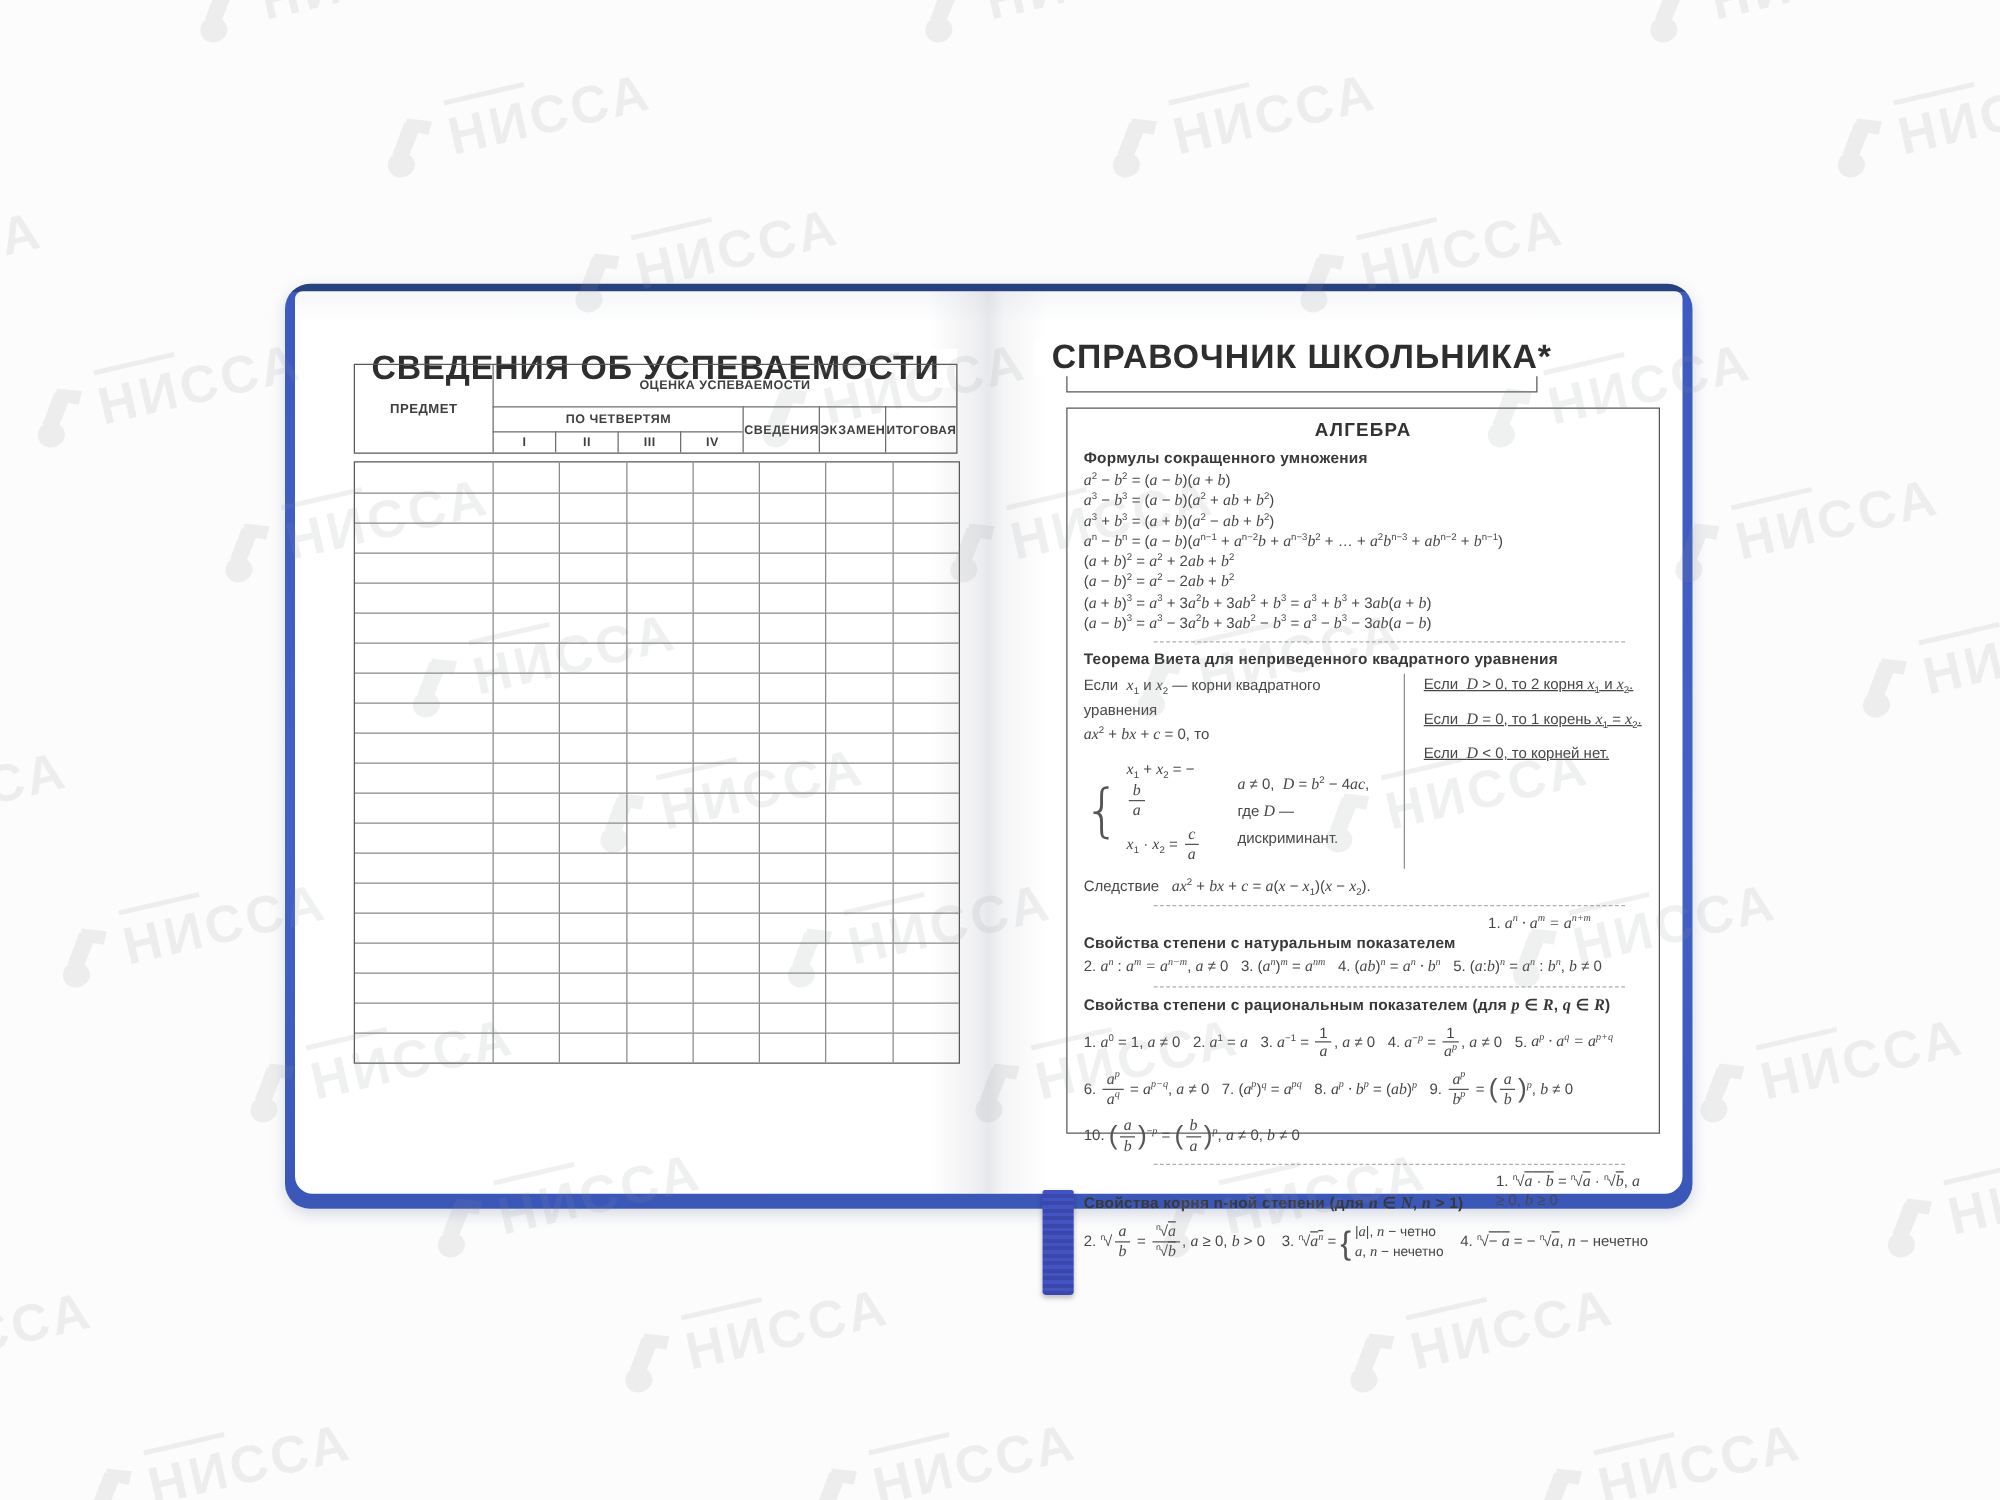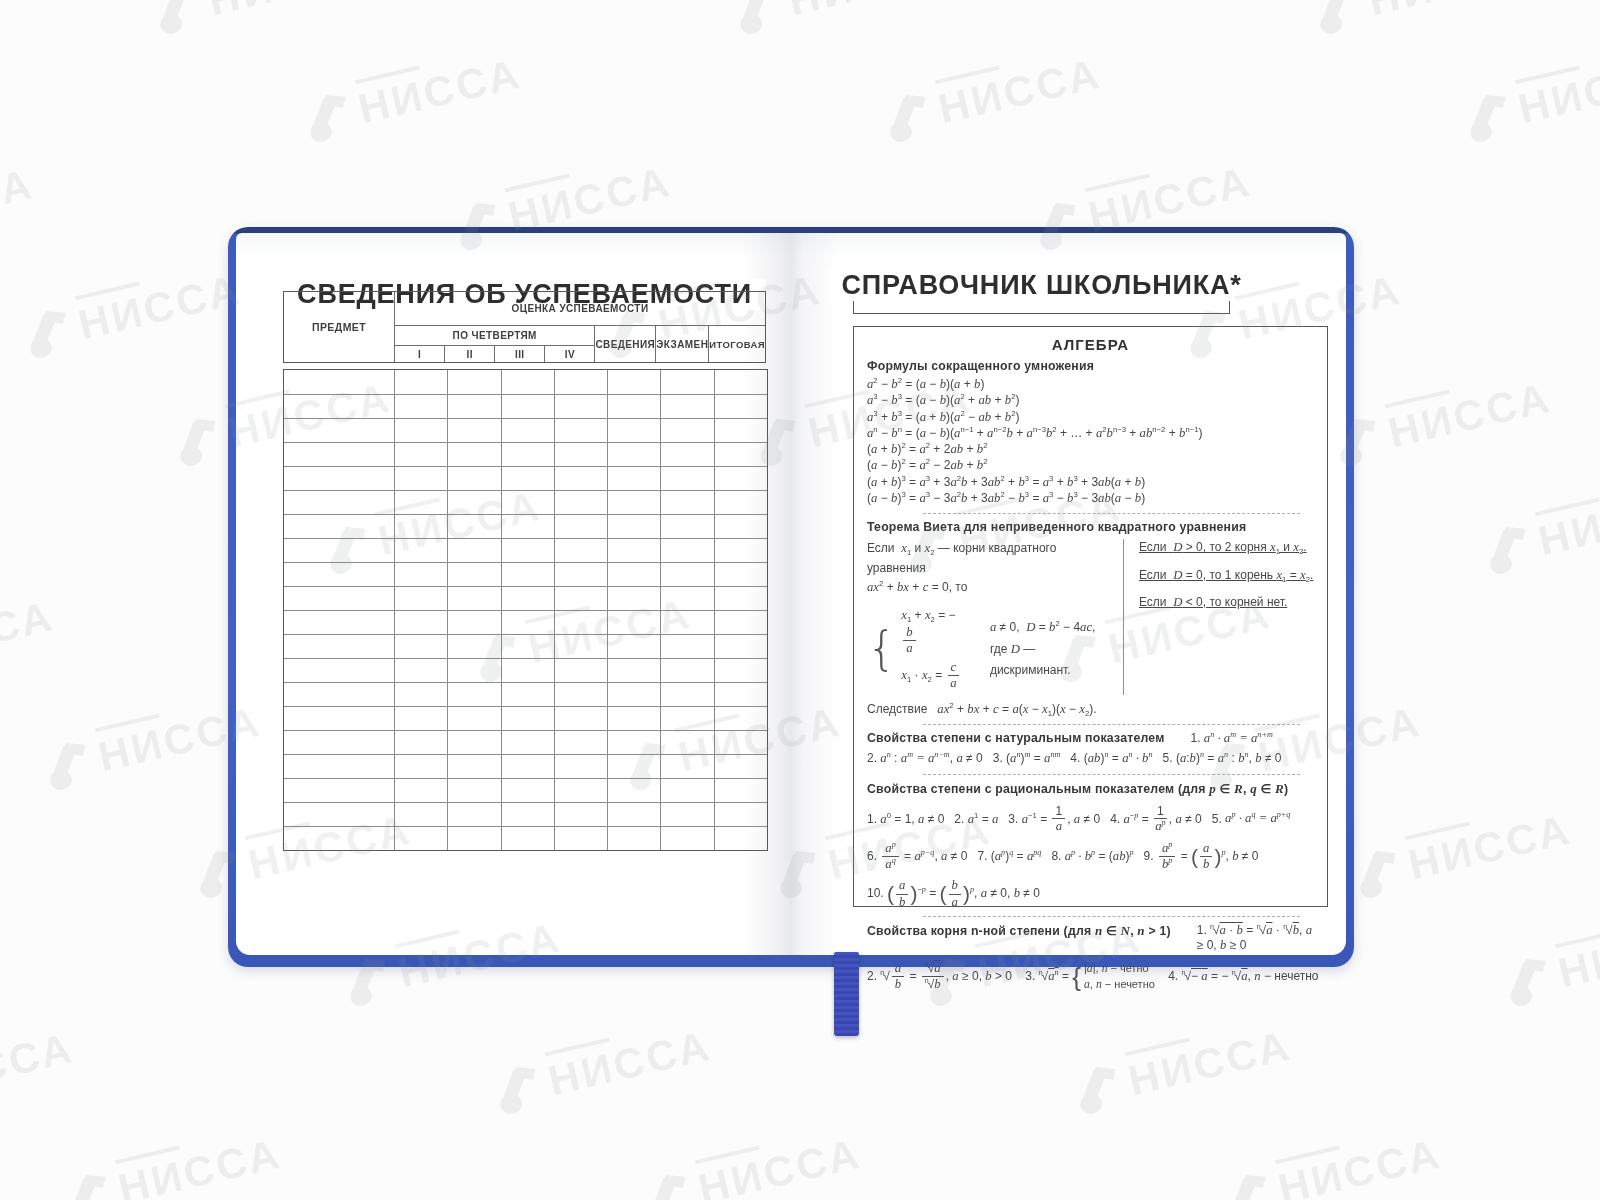--- a/index.html
+++ b/index.html
@@ -82,21 +82,21 @@
   .v-left{line-height:1.55;}
   .v-right{border-left:1px solid #8f8f8f;padding-left:15px;margin-left:6px;text-decoration:underline;}
   .v-right .vcase{margin-bottom:10px;line-height:1.35;}
   .system{display:flex;align-items:center;margin-top:4px;}
   .sys-brace{font-family:"DejaVu Sans",sans-serif;font-size:46px;font-weight:200;color:#555;line-height:0.9;margin-right:5px;}
   .sys-eqs>div{margin:5px 0;}
   .sys-note{margin-left:16px;line-height:1.75;}
   .conseq{margin-top:7px;}
 
   .inline-h{display:flex;align-items:flex-start;gap:26px;margin-top:6px;}
-  .inline-h .sec-h{margin-top:0;flex:none;}
+  .inline-h .sec-h{margin-top:16px;flex:none;}
   .rat-line{line-height:1.1;margin-top:8px;white-space:nowrap;}
 </style>
 </head>
 <body>
 
 <div class="stage">
 
   <div class="cover"></div>
 
   <div class="pages">

